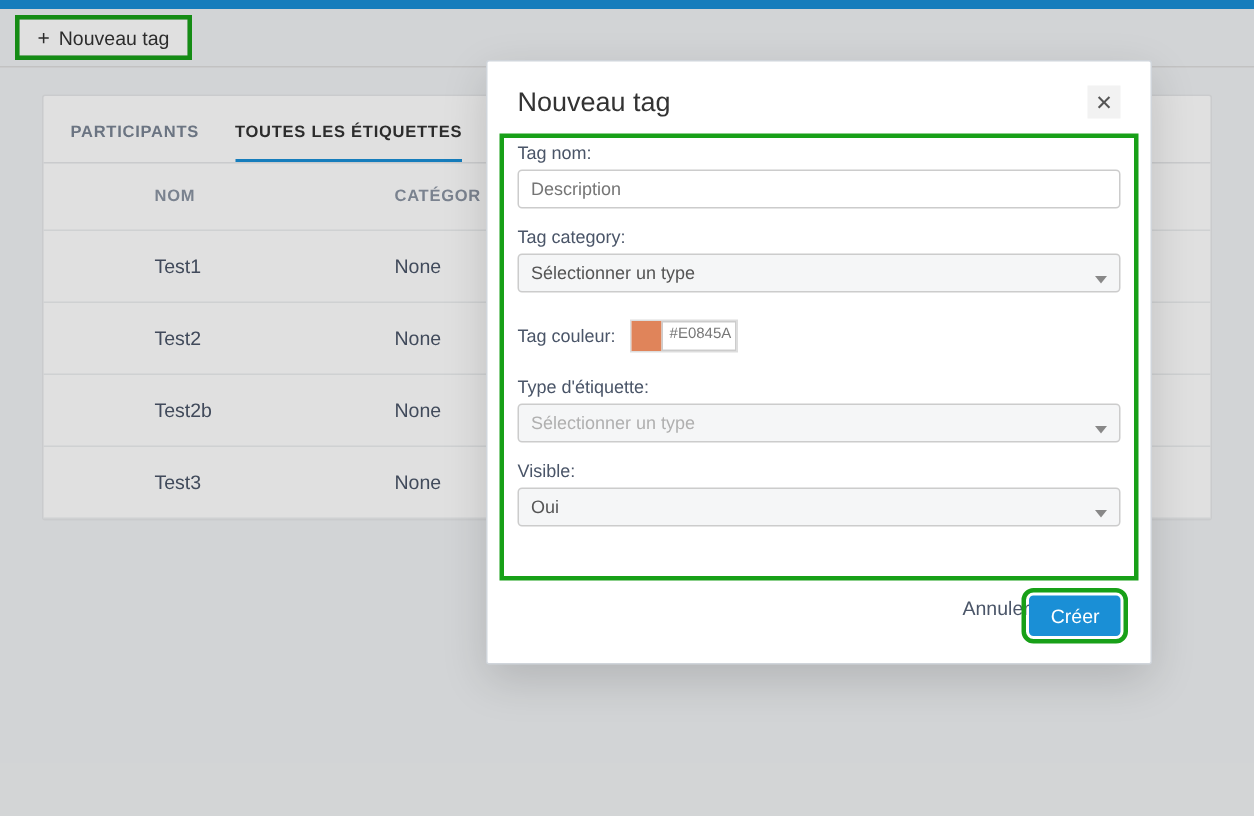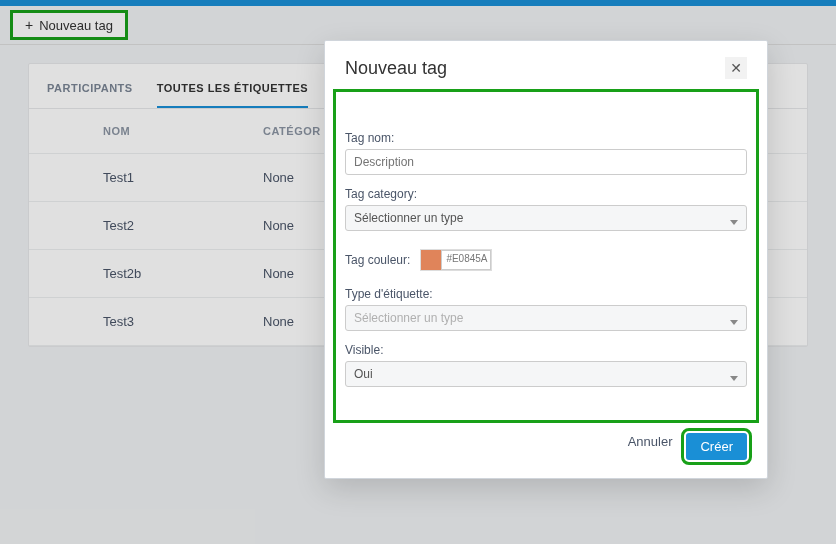--- a/index.html
+++ b/index.html
@@ -106,21 +106,20 @@
   }
   .close-btn {
     width: 22px; height: 22px;
     background: #f2f2f2;
     display: flex; align-items: center; justify-content: center;
     font-size: 14px; color: #555;
     cursor: pointer;
   }
   .modal-body {
     padding: 8px 20px 12px 20px;
-    margin-top: 36px;
   }
   .modal-body-hl {
     border: 3px solid #18a018;
     position: absolute;
     left: 8px;
     top: 48px;
     right: 8px;
     bottom: 55px;
     pointer-events: none;
   }
@@ -164,21 +163,21 @@
   .hex-box {
     width: 50px;
     border: 1px solid #ccc;
     padding: 2px 4px;
     font-size: 10px;
     color: #777;
   }
   .modal-footer {
     display: flex;
     justify-content: flex-end;
-    gap: 14px;
+    gap: 0;
     padding: 12px 20px 18px 20px;
     align-items: center;
   }
   .btn-cancel {
     background: none;
     border: none;
     color: #4a5568;
     font-size: 13px;
     cursor: pointer;
   }

